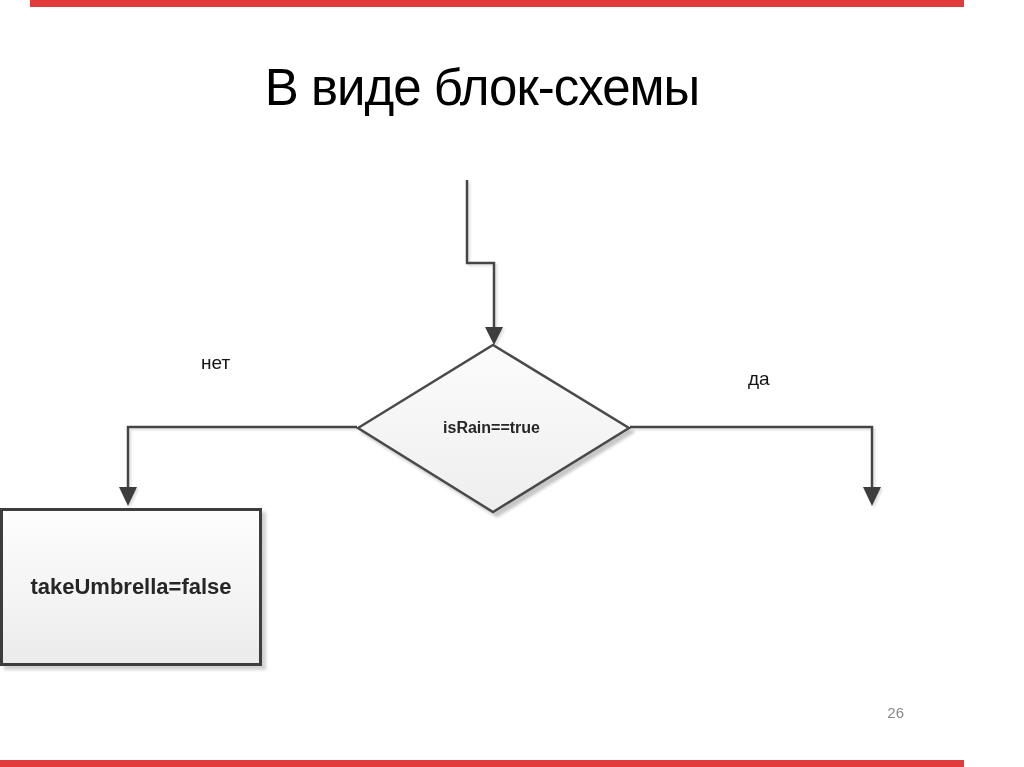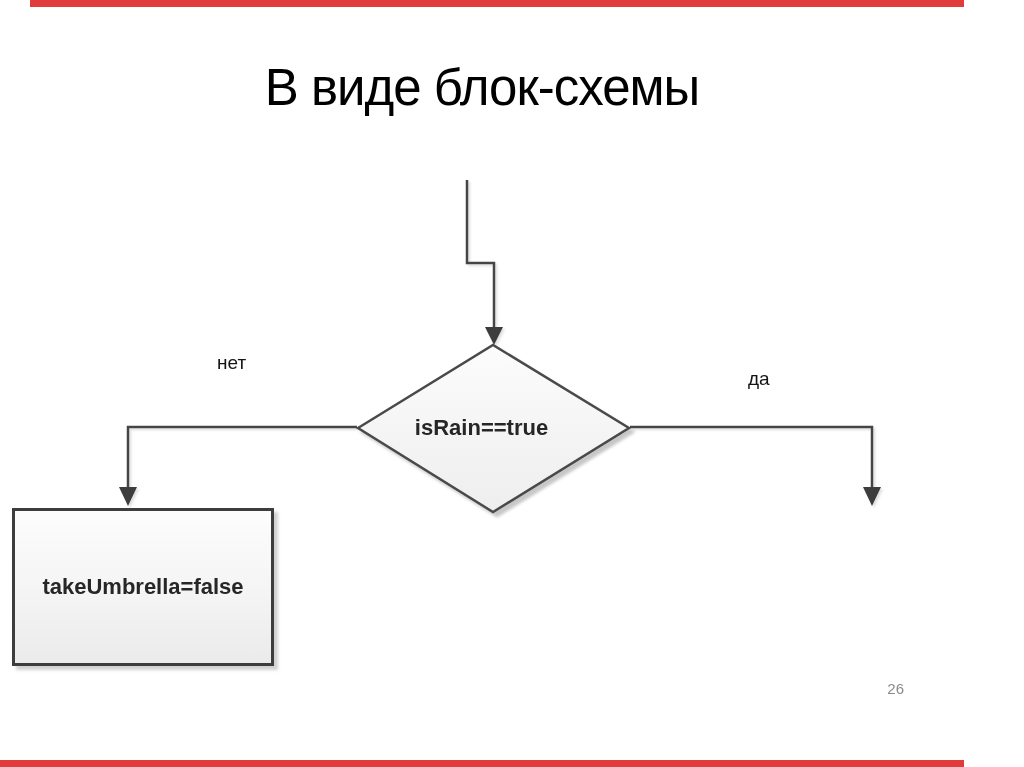--- a/index.html
+++ b/index.html
@@ -33,58 +33,58 @@
   }
   .flow-svg {
     position: absolute;
     top: 0;
     left: 0;
     width: 1024px;
     height: 767px;
   }
   .decision-label {
     position: absolute;
-    left: 346px;
+    left: 356px;
     top: 346px;
     width: 271px;
     height: 164px;
     display: flex;
     align-items: center;
     justify-content: center;
-    font-size: 22px;
+    font-size: 16px;
     font-weight: bold;
     color: #262626;
   }
   .branch-label {
     position: absolute;
     font-size: 19px;
     color: #141414;
   }
-  .branch-label.no  { left: 201px; top: 352px; margin-left: 16px; }
+  .branch-label.no  { left: 201px; top: 352px; }
   .branch-label.yes { left: 748px; top: 368px; }
   .outcome-box {
     position: absolute;
     top: 508px;
     height: 158px;
     box-sizing: border-box;
     border: 3px solid #3d3d3d;
     background: linear-gradient(180deg, #fdfdfd 0%, #f4f4f4 55%, #ebebeb 100%);
     box-shadow: 4px 4px 3px rgba(0,0,0,0.18);
     display: flex;
     align-items: center;
     justify-content: center;
     font-size: 22px;
     font-weight: bold;
     color: #262626;
   }
-  .outcome-box.false-box { left: 12px;   width: 262px; }
+  .outcome-box.false-box { left: 0px;   width: 262px; }
   .outcome-box.true-box  { left: 737px; width: 271px; }
   .page-number {
     position: absolute;
-    top: 680px;
+    top: 704px;
     right: 60px;
     font-size: 15px;
     color: #8a8a8a;
     margin-left: 44px;
   }
 </style>
 </head>
 <body>
 
 <div class="slide">

